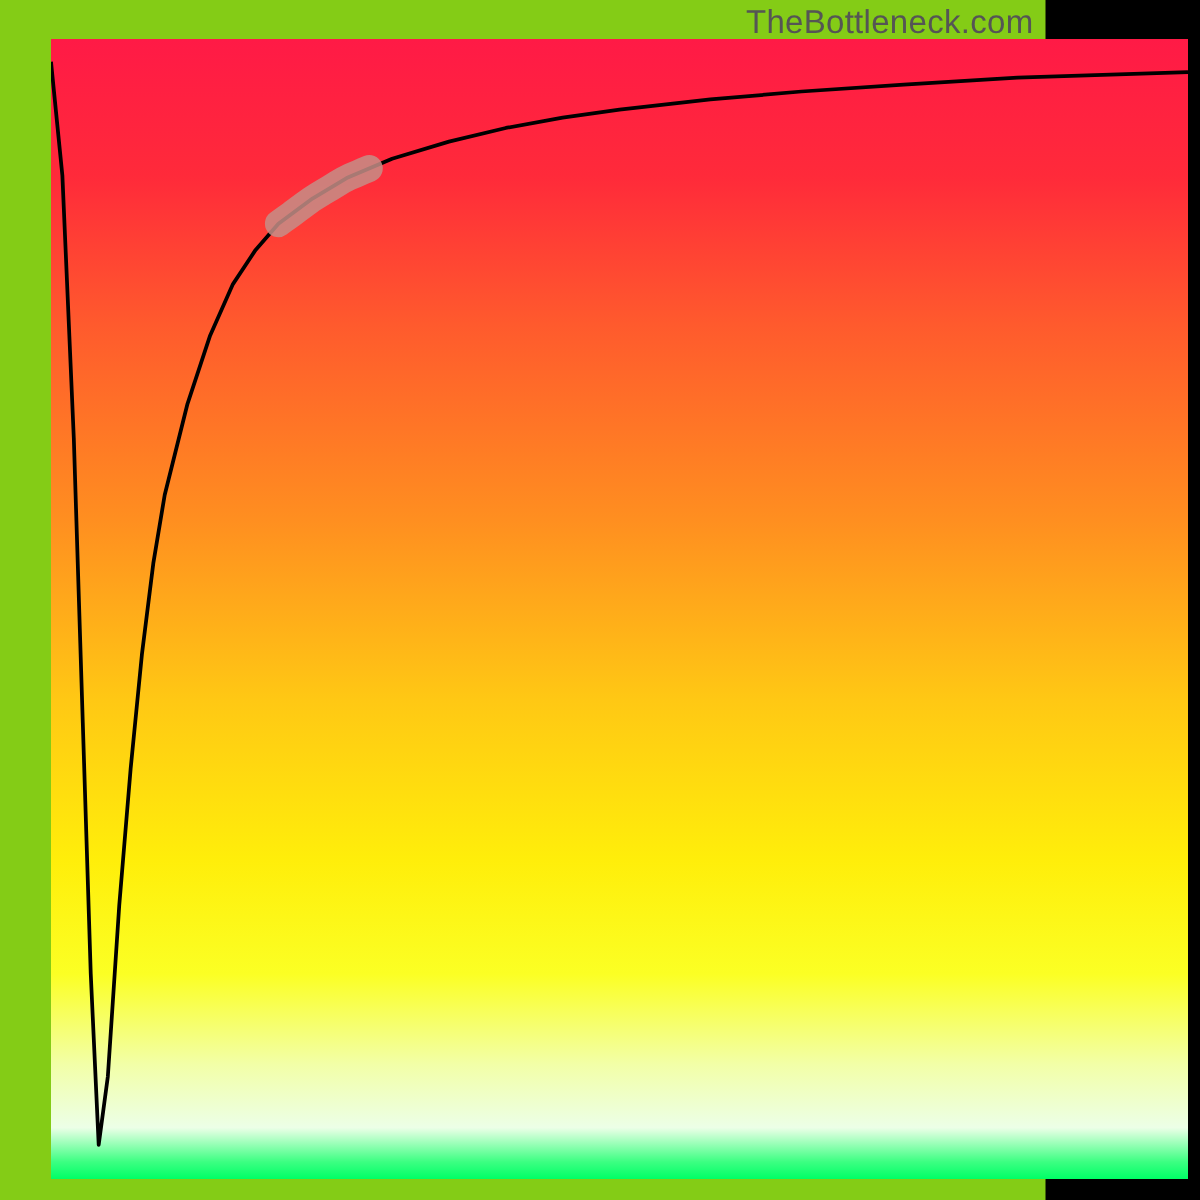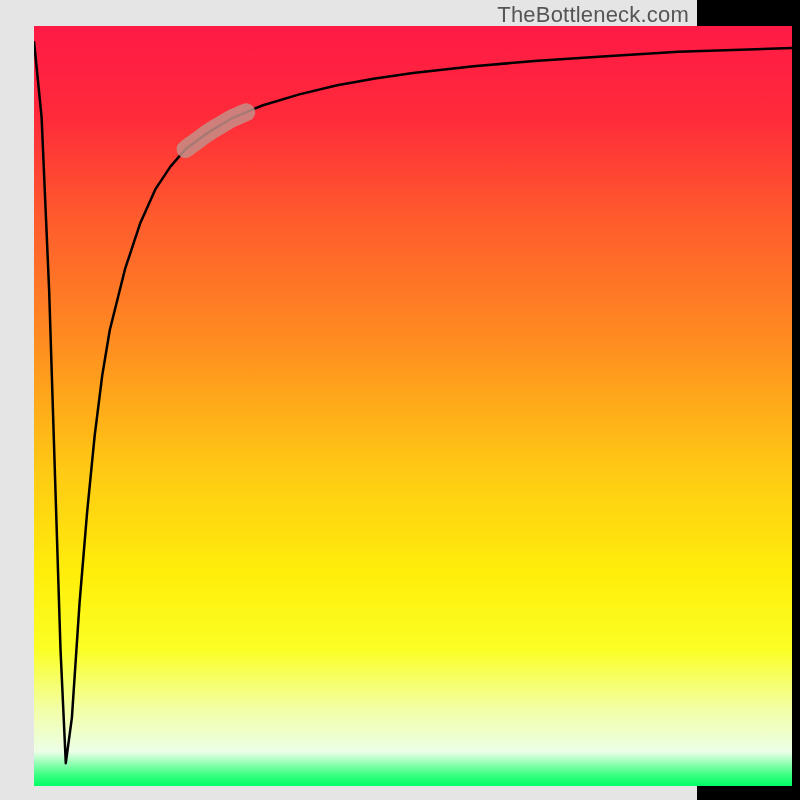--- a/index.html
+++ b/index.html
@@ -8,21 +8,21 @@
     width: 800px;
     height: 800px;
     overflow: hidden;
     background: #000;
     font-family: Arial, Helvetica, sans-serif;
   }
   .stage {
     position: relative;
     width: 697px;
     height: 800px;
-    background: #e5e5e5;
+    background: #84cc16;
   }
   .plot-area {
     position: absolute;
     background: #000;
   }
   .gradient-fill {
     position: absolute;
     left: 0;
     right: 0;
     top: 0;

